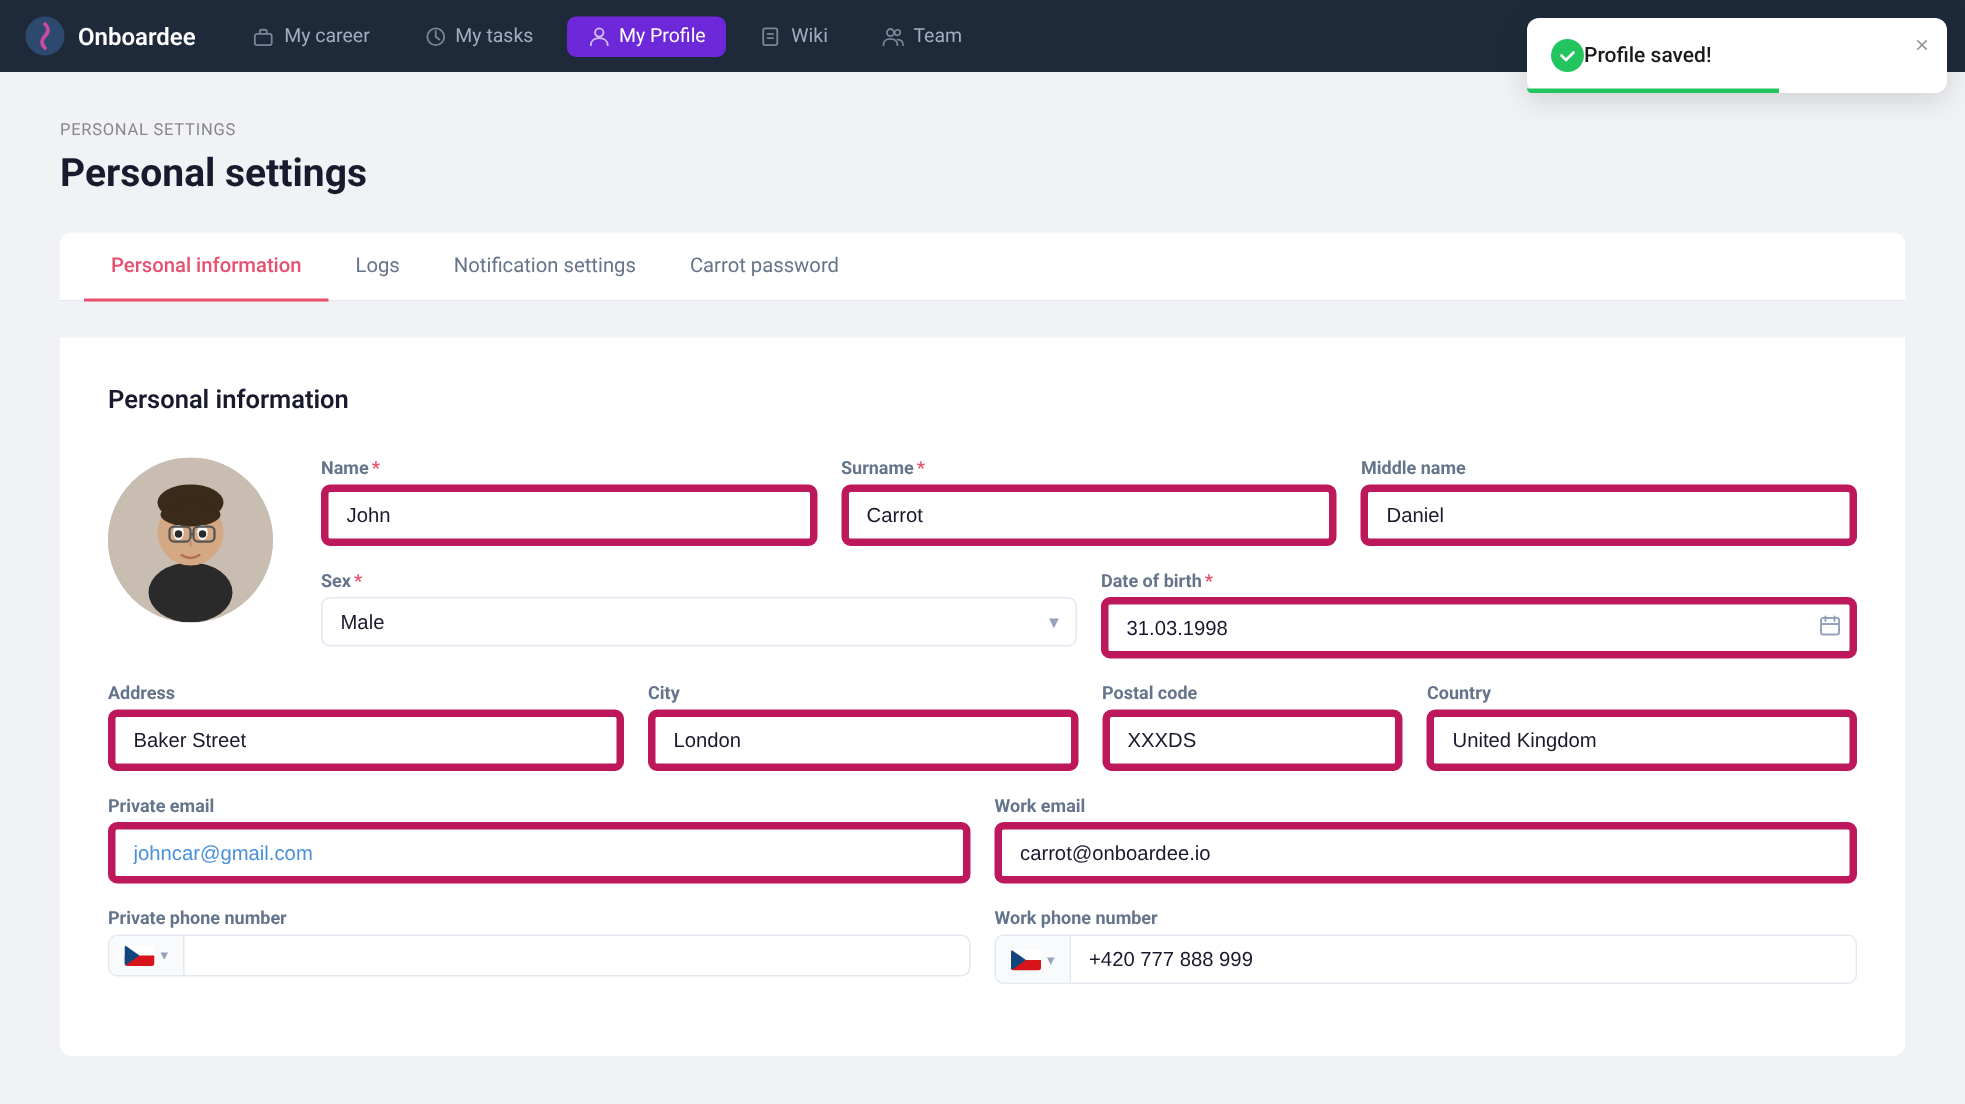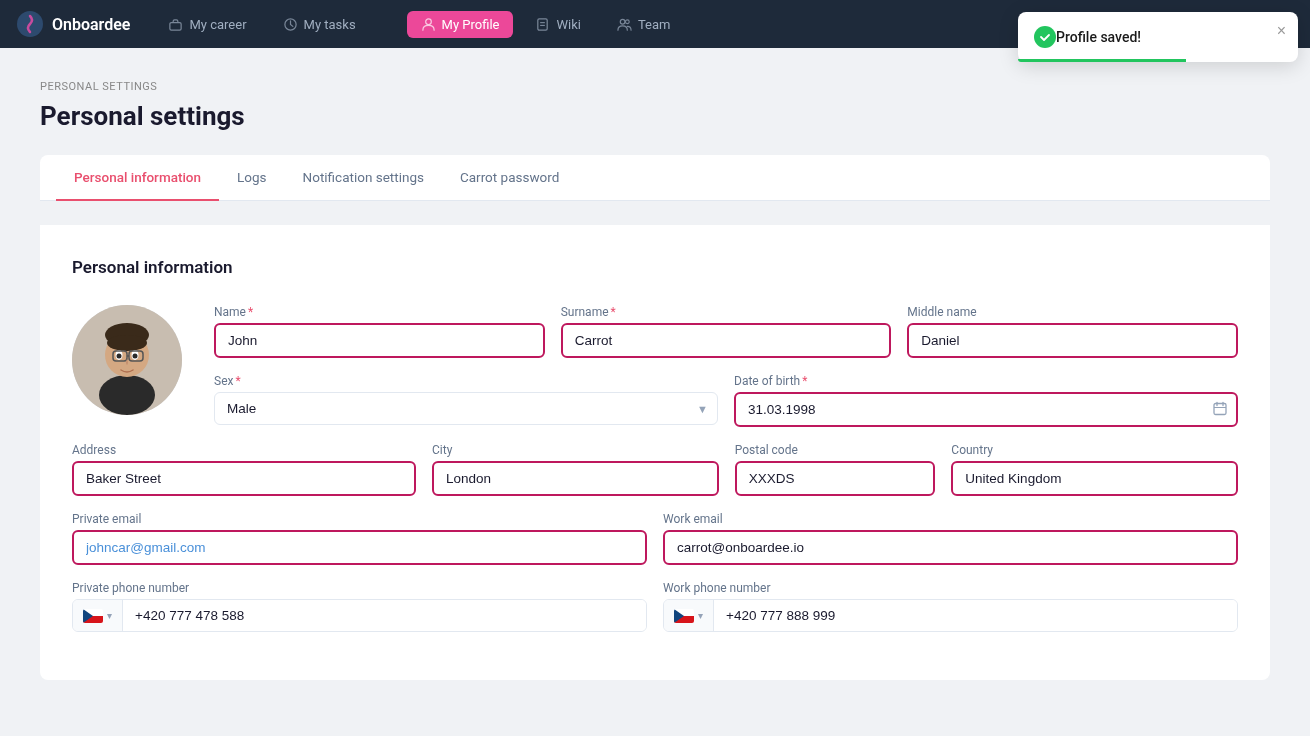--- a/index.html
+++ b/index.html
@@ -34,23 +34,22 @@
       align-items: center;
       gap: 6px;
       color: #a0aec0;
       padding: 6px 14px;
       border-radius: 6px;
       cursor: pointer;
       font-size: 13px;
       text-decoration: none;
     }
     .nav-item.active {
-      background: #ec4899;
+      background: #6d28d9;
       color: #fff;
-      margin-left: 29px;
     }
     .nav-icon { width: 15px; height: 15px; opacity: 0.7; }
 
     
     .toast {
       position: fixed;
       top: 12px;
       right: 12px;
       background: #fff;
       border-radius: 8px;
@@ -179,25 +178,25 @@
     }
     .field-group {
       display: flex;
       flex-direction: column;
       gap: 4px;
       flex: 1;
     }
     .field-label {
       font-size: 12px;
       color: #64748b;
-      font-weight: 400;
+      font-weight: 700;
     }
     .field-label .required { color: #e94f6e; margin-left: 2px; }
     .field-input {
-      border: 2px solid #be185d;
+      border: 5px solid #be185d;
       border-radius: 6px;
       padding: 8px 12px;
       font-size: 13.5px;
       color: #1a1a2e;
       outline: none;
       width: 100%;
       background: #fff;
     }
 
     .select-wrapper {
@@ -527,21 +526,20 @@
         <label class="field-label">Private phone number</label>
         <div class="phone-input-wrapper">
           <div class="phone-flag">
             <span class="flag-cz">
               <span class="flag-cz-top"></span>
               <span class="flag-cz-bottom"></span>
               <span class="flag-cz-triangle"></span>
             </span>
             <span class="phone-chevron">▾</span>
           </div>
-          <input type="text" class="phone-number-input" value="+420 777 478 588" style="">
         </div>
       </div>
       <div class="field-group">
         <label class="field-label">Work phone number</label>
         <div class="phone-input-wrapper">
           <div class="phone-flag">
             <span class="flag-cz">
               <span class="flag-cz-top"></span>
               <span class="flag-cz-bottom"></span>
               <span class="flag-cz-triangle"></span>

